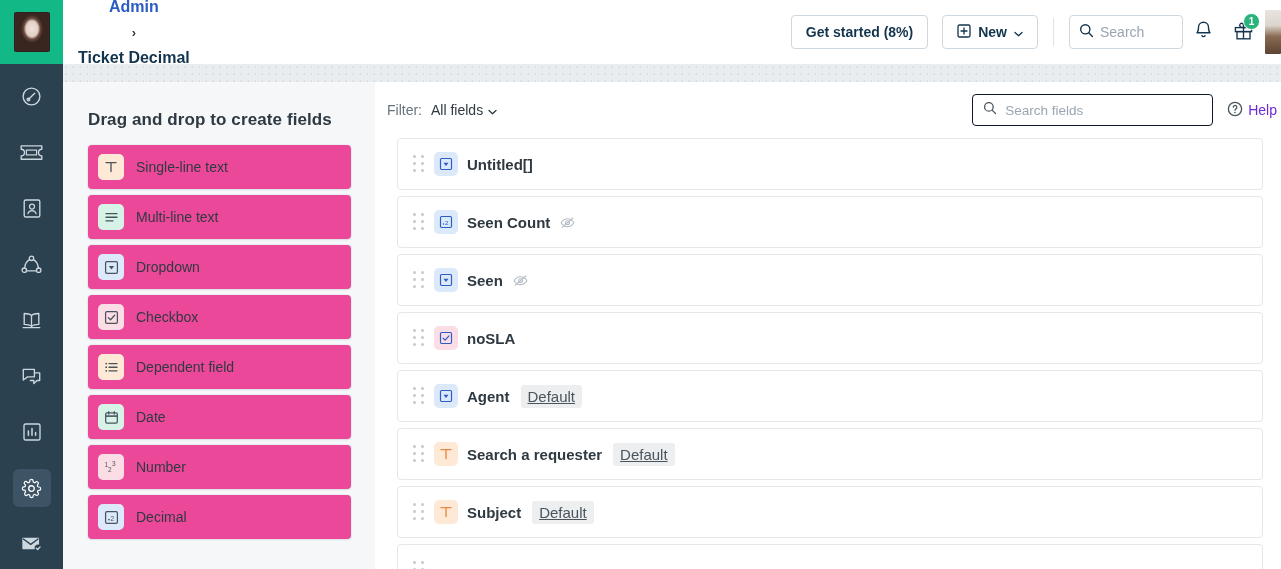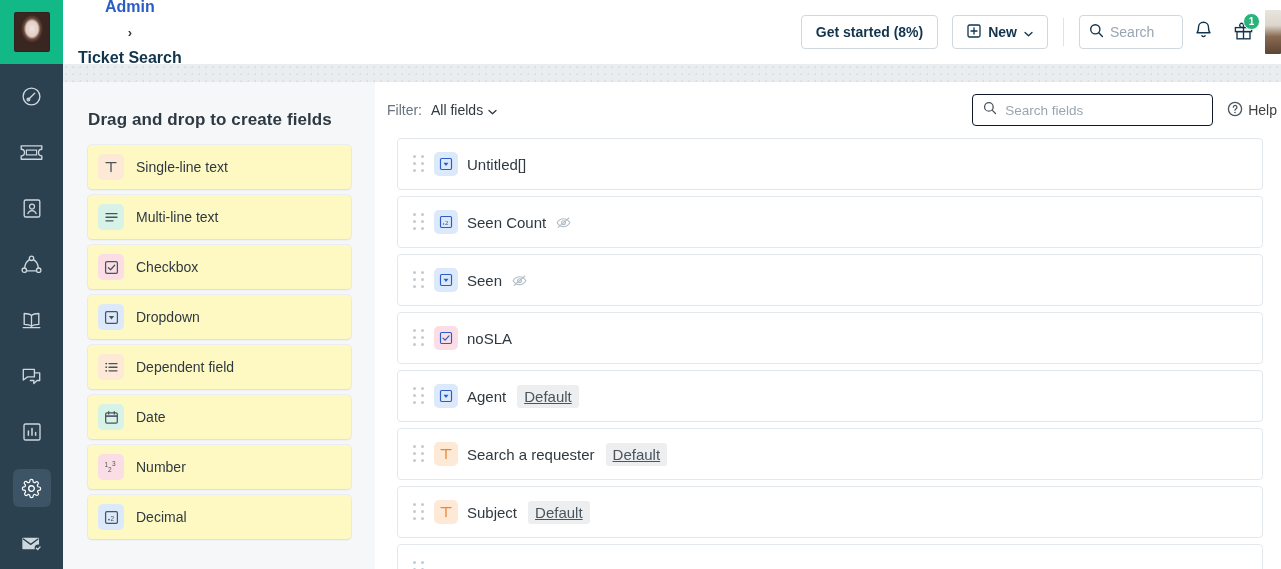--- a/index.html
+++ b/index.html
@@ -49,21 +49,21 @@
   .btn-outline {
     height: 34px; border: 1px solid #cfd7df; border-radius: 4px;
     background: #fff; color: #12344d; font-size: 14px; font-weight: 600;
     padding: 0 14px; display: flex; align-items: center; gap: 7px; cursor: pointer;
     font-family: "Liberation Sans", sans-serif;
   }
   .btn-get-started { margin-right: 14px; }
   .btn-new { margin-right: 0; }
   .vdivider { width: 1px; height: 28px; background: #dde3e8; margin: 0 15px; }
   .hdr-search {
-    height: 34px; width: 104px; border: 1px solid #cfd7df; border-radius: 4px;
+    height: 34px; width: 114px; border: 1px solid #cfd7df; border-radius: 4px;
     background: #fff; display: flex; align-items: center; gap: 6px; padding: 0 9px;
     cursor: text;
   }
   .hdr-search .ph { color: #9aa5b1; font-size: 14px; }
   .icon-btn { width: 40px; height: 40px; display: flex; align-items: center; justify-content: center; cursor: pointer; position: relative; }
   .gift-badge {
     position: absolute; top: 1px; right: 3px;
     width: 17px; height: 17px; border-radius: 50%;
     background: #2ab27b; color: #fff;
     font-size: 10px; font-weight: 700;
@@ -112,21 +112,21 @@
     padding: 28px 24px 16px 25px;
     position: relative; z-index: 6;
     margin-top: 18px;
     overflow: hidden;
   }
   .dragtitle {
     font-size: 17px; font-weight: 700; color: #2f3941;
     margin-bottom: 15px; letter-spacing: .1px;
   }
   .ftype {
-    height: 44px; background: #fef9c3; border-radius: 4px;
+    height: 44px; background: #ec4899; border-radius: 4px;
     box-shadow: 0 1px 2px rgba(23,43,77,.09), 0 0 0 1px rgba(23,43,77,.04);
     display: flex; align-items: center; gap: 12px;
     padding: 0 10px; margin-bottom: 6px; cursor: grab;
   }
   .ftype-ic {
     width: 26px; height: 26px; border-radius: 5px;
     display: flex; align-items: center; justify-content: center;
     flex: 0 0 26px;
   }
   .bg-orange { background: #fde9d5; }
@@ -157,21 +157,21 @@
   .filter-right { margin-left: auto; display: flex; align-items: center; gap: 0; }
   .searchfields {
     width: 241px; height: 32px;
     border: 1px solid #0f172a; border-radius: 4px;
     display: flex; align-items: center; gap: 8px; padding: 0 10px;
     cursor: text;
   }
   .searchfields .ph { color: #9aa5b1; font-size: 13.5px; }
   .helpbtn {
     display: flex; align-items: center; gap: 5px;
-    margin-left: 14px; color: #404040; font-size: 14px; cursor: pointer;
+    margin-left: 14px; color: #6d28d9; font-size: 14px; cursor: pointer;
     padding-right: 4px;
   }
 
   .fieldlist {
     flex: 1 1 auto; min-height: 0;
     padding: 0 18px 0 22px;
     overflow: hidden;
   }
   .frow {
     height: 52px; border: 1px solid #e3e8ed; border-radius: 4px;
@@ -183,41 +183,41 @@
     width: 14px; height: 20px; flex: 0 0 14px; margin-right: 8px;
     display: grid; grid-template-columns: repeat(2, 4px); grid-template-rows: repeat(3, 4px);
     gap: 3px 4px; align-content: center; justify-content: center; cursor: grab;
   }
   .grip i { width: 3px; height: 3px; border-radius: 50%; background: #c2cbd3; display: block; }
   .frow-ic {
     width: 24px; height: 24px; border-radius: 5px; flex: 0 0 24px;
     display: flex; align-items: center; justify-content: center;
     margin-right: 9px;
   }
-  .frow-name { font-size: 15px; color: #2f3941; font-weight: 400; }
+  .frow-name { font-size: 15px; color: #2f3941; font-weight: 700; }
   .eyeoff { margin-left: 9px; display: flex; align-items: center; }
   .badge-default {
     margin-left: 11px; background: #eceef0; color: #49545c;
     font-size: 15px; border-radius: 3px; padding: 4px 7px; line-height: 1; text-decoration: underline;
   }
 </style>
 </head>
 <body>
 
 <div class="app">
 
   <div class="topbar">
     <div class="avatar-block">
       <div class="avatar-img"></div>
     </div>
 
     <div class="breadcrumb">
       <span class="crumb-link">Admin</span>
       <span class="crumb-sep">›</span>
-      <span class="crumb-cur">Ticket Search</span>
+      <span class="crumb-cur">Ticket Decimal</span>
     </div>
 
     <div class="topbar-right">
       <button class="btn-outline btn-get-started">Get started (8%)</button>
 
       <button class="btn-outline btn-new">
         <span>
           <svg width="14" height="14" viewBox="0 0 14 14" fill="none">
             <rect x="1" y="1" width="12" height="12" rx="1.5" stroke="#12344d" stroke-width="1.3"></rect>
             <path d="M7 4v6M4 7h6" stroke="#12344d" stroke-width="1.3" stroke-linecap="round"></path>
@@ -378,37 +378,37 @@
       <div class="ftype">
         <span class="ftype-ic bg-green">
           <svg width="15" height="13" viewBox="0 0 15 13" fill="none">
             <path d="M2 2.6h11M2 6.2h11M2 9.8h7" stroke="#49545c" stroke-width="1.35" stroke-linecap="round"></path>
           </svg>
         </span>
         <span class="ftype-lbl">Multi-line text</span>
       </div>
 
       <div class="ftype">
+        <span class="ftype-ic bg-blue">
+          <svg width="15" height="15" viewBox="0 0 15 15" fill="none">
+            <rect x="1.6" y="1.6" width="11.8" height="11.8" rx="1.3" stroke="#49545c" stroke-width="1.25"></rect>
+            <path d="M4.8 6.1h5.4L7.5 9.6z" fill="#49545c"></path>
+          </svg>
+        </span>
+        <span class="ftype-lbl">Dropdown</span>
+      </div>
+
+      <div class="ftype">
         <span class="ftype-ic bg-pink">
           <svg width="15" height="15" viewBox="0 0 15 15" fill="none">
             <rect x="1.6" y="1.6" width="11.8" height="11.8" rx="1.3" stroke="#49545c" stroke-width="1.25"></rect>
             <path d="M4.3 7.6l2.2 2.2 4.2-4.6" stroke="#49545c" stroke-width="1.3" stroke-linecap="round" stroke-linejoin="round"></path>
           </svg>
         </span>
         <span class="ftype-lbl">Checkbox</span>
-      </div>
-
-      <div class="ftype">
-        <span class="ftype-ic bg-blue">
-          <svg width="15" height="15" viewBox="0 0 15 15" fill="none">
-            <rect x="1.6" y="1.6" width="11.8" height="11.8" rx="1.3" stroke="#49545c" stroke-width="1.25"></rect>
-            <path d="M4.8 6.1h5.4L7.5 9.6z" fill="#49545c"></path>
-          </svg>
-        </span>
-        <span class="ftype-lbl">Dropdown</span>
       </div>
 
       <div class="ftype">
         <span class="ftype-ic bg-orange">
           <svg width="15" height="13" viewBox="0 0 15 13" fill="none">
             <path d="M2.2 2.6h.01M2.2 6.2h.01M2.2 9.8h.01" stroke="#49545c" stroke-width="1.8" stroke-linecap="round"></path>
             <path d="M5 2.6h8M5 6.2h8M5 9.8h8" stroke="#49545c" stroke-width="1.35" stroke-linecap="round"></path>
           </svg>
         </span>
         <span class="ftype-lbl">Dependent field</span>

